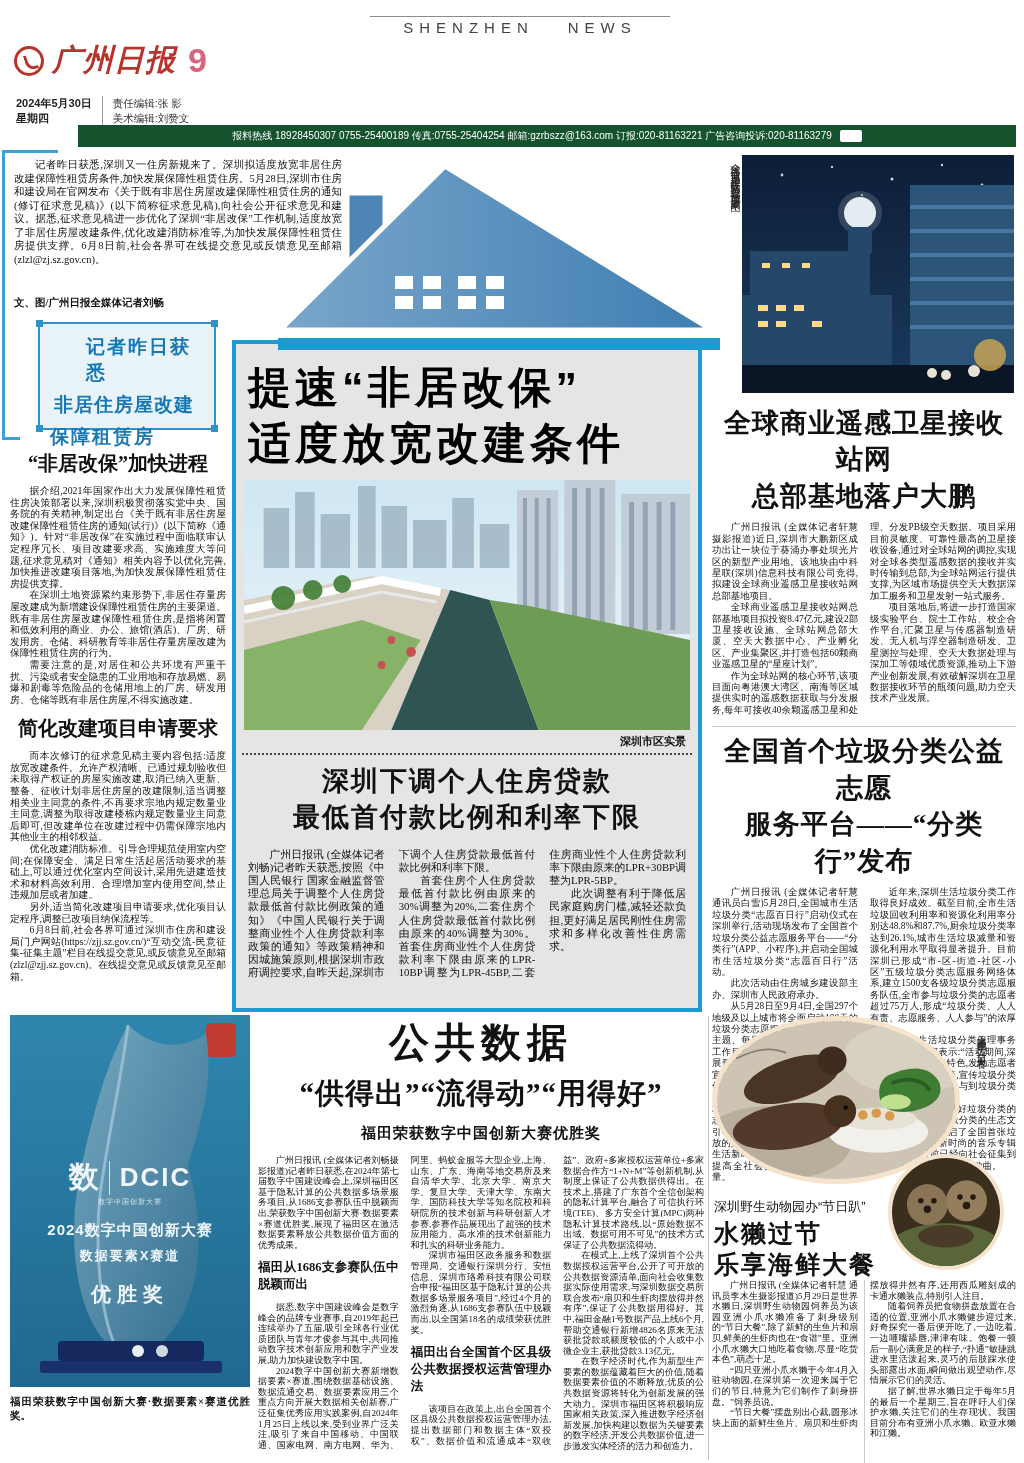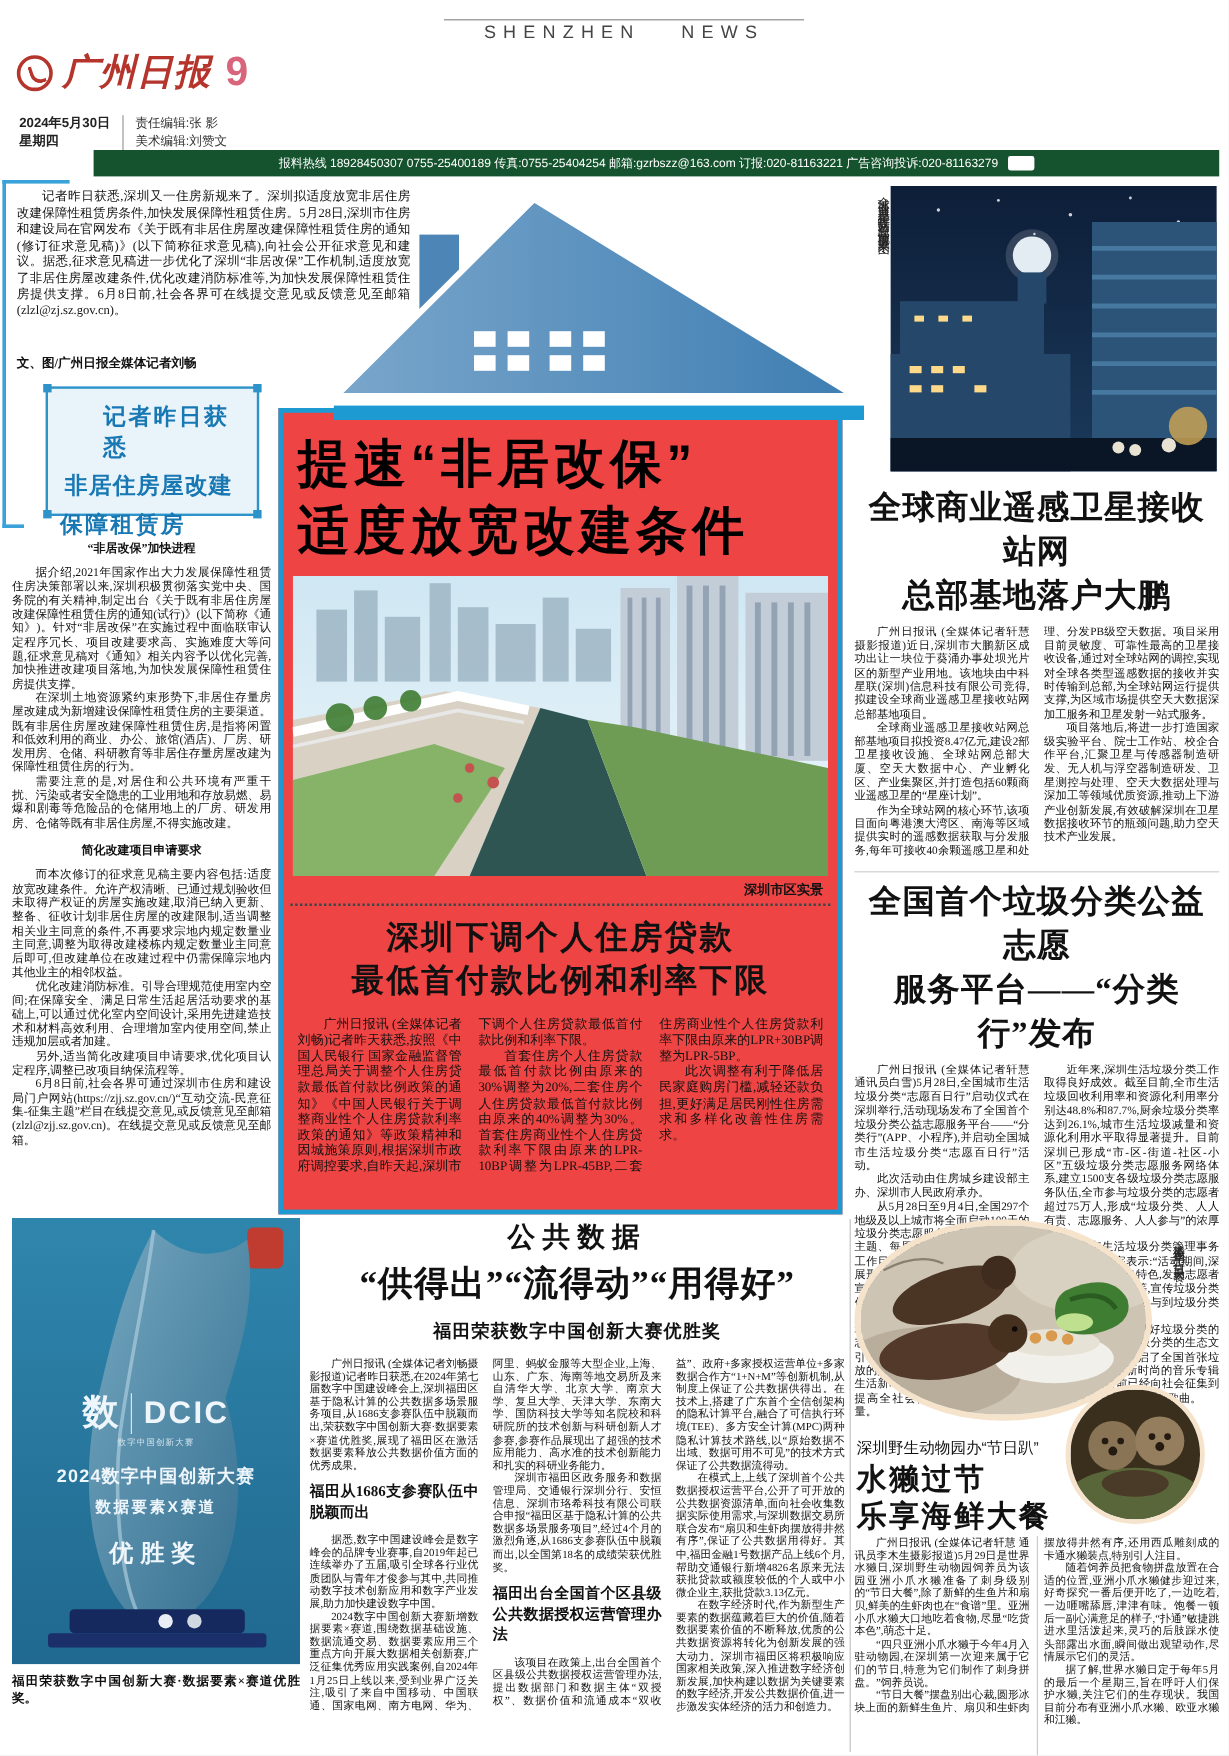--- a/index.html
+++ b/index.html
@@ -34,25 +34,25 @@
   .byline{position:absolute;left:14px;top:296px;width:250px;font-size:10.5px;font-weight:bold;}
   .promo-box{position:absolute;left:38px;top:322px;width:178px;height:108px;background:#e8f3fa;border:2px solid #2e93c9;
              padding:10px 8px;font-family:"Liberation Sans",sans-serif;}
   .promo-box .corner{position:absolute;width:7px;height:7px;background:#2e93c9;}
   .promo-l1{color:#1878b4;font-size:19px;font-weight:bold;letter-spacing:2px;margin-left:38px;}
   .promo-l2{color:#1878b4;font-size:19px;font-weight:bold;letter-spacing:1px;margin-left:6px;margin-top:6px;}
   .promo-l3{color:#1878b4;font-size:19px;font-weight:bold;letter-spacing:2px;margin-left:2px;margin-top:6px;}
 
   
   .leftcol{position:absolute;left:10px;top:440px;width:216px;height:572px;overflow:hidden;}
-  .sec-head{font-size:10px;font-weight:900;text-align:center;margin:10px 0 8px;font-family:"Liberation Serif",serif;}
+  .sec-head{font-size:20px;font-weight:900;text-align:center;margin:10px 0 8px;font-family:"Liberation Serif",serif;}
   .leftcol .para{margin:0;font-size:9.8px;line-height:11.6px;text-align:justify;text-indent:2em;}
 
   
-  .feature-box{position:absolute;left:232px;top:340px;width:470px;height:672px;border:4px solid #1e9ad3;background:#ef4444;z-index:2;}
+  .feature-box{position:absolute;left:232px;top:340px;width:470px;height:672px;border:4px solid #1e9ad3;background:#e5e5e5;z-index:2;}
   .roof{position:absolute;left:278px;top:158px;width:442px;height:192px;z-index:3;}
   .f-headline{margin:16px 6px 4px;font-family:"Liberation Sans",sans-serif;font-weight:900;font-size:43px;line-height:1.3;
               letter-spacing:4px;color:#000;text-align:left;padding-left:6px;white-space:nowrap;}
   .city-fig{margin:8px 8px 0;height:250px;}
   .city-fig svg{display:block;width:100%;height:100%;}
   .city-caption{text-align:right;font-size:11px;font-weight:bold;margin:4px 12px 2px;font-family:"Liberation Sans",sans-serif;}
   .dotline{margin:4px 6px;border-top:2px dotted #444;}
   .loan-head{margin-top:8px;text-align:center;font-size:27px;font-weight:900;line-height:1.35;font-family:"Liberation Sans",sans-serif;letter-spacing:2px;}
   .loan-text{margin:12px 12px 0;height:152px;column-count:3;column-gap:14px;overflow:hidden;}
   .loan-text .para{margin:0;font-size:10.8px;line-height:13.2px;text-align:justify;text-indent:2em;}
@@ -78,21 +78,21 @@
   .otter-circle{position:absolute;left:176px;top:142px;width:116px;height:116px;border-radius:50%;overflow:hidden;border:4px solid #f6e3cc;}
   .otter-circle svg{display:block;width:100%;height:100%;}
   .otter-kicker{position:absolute;left:2px;top:186px;font-size:13px;font-weight:normal;font-family:"Liberation Sans",sans-serif;}
   .otter-head{position:absolute;left:2px;top:206px;font-size:25px;font-weight:900;font-family:"Liberation Sans",sans-serif;line-height:1.25;letter-spacing:2px;}
   .otter-text{position:absolute;left:0;top:268px;width:304px;height:192px;column-count:2;column-gap:12px;column-rule:1px solid #ccc;overflow:hidden;text-align:justify;}
   .otter-text .para{margin:0;font-size:9px;line-height:10.6px;text-indent:2em;}
 
   
   .vrule-bottom{position:absolute;left:708px;top:1016px;width:1px;height:444px;background:#c4c4c4;}
   .pub-block{position:absolute;left:258px;top:1015px;width:446px;}
-  .pub-h1{text-align:center;font-size:23px;font-weight:900;font-family:"Liberation Serif",serif;letter-spacing:6px;}
+  .pub-h1{text-align:center;font-size:40px;font-weight:900;font-family:"Liberation Serif",serif;letter-spacing:6px;}
   .pub-h2{text-align:center;font-size:29px;font-weight:900;font-family:"Liberation Serif",serif;letter-spacing:1px;margin-top:4px;white-space:nowrap;}
   .pub-sub{text-align:center;font-size:15px;font-weight:bold;margin-top:10px;letter-spacing:1px;}
   .pub-text{margin-top:12px;height:312px;column-count:3;column-gap:12px;overflow:hidden;text-align:justify;}
   .pub-text .para{margin:0;font-size:9px;line-height:10.6px;text-indent:2em;}
   .pub-text .flow-subhead{font-size:12.5px;font-weight:900;line-height:1.35;margin:9px 0;text-indent:0;font-family:"Liberation Serif",serif;}
 
   
   .trophy-block{position:absolute;left:10px;top:1015px;width:240px;}
   .trophy-photo{position:relative;width:240px;height:372px;overflow:hidden;}
   .trophy-photo svg{display:block;width:100%;height:100%;}

